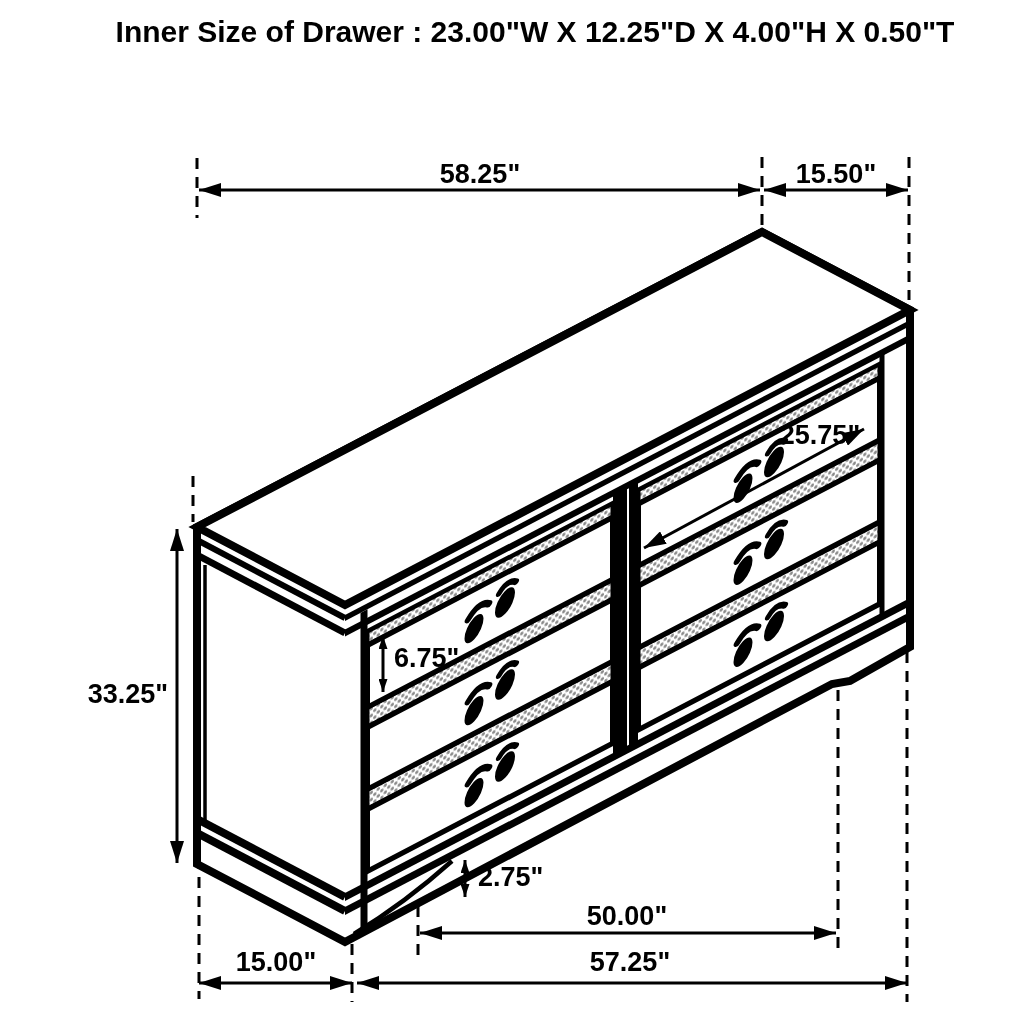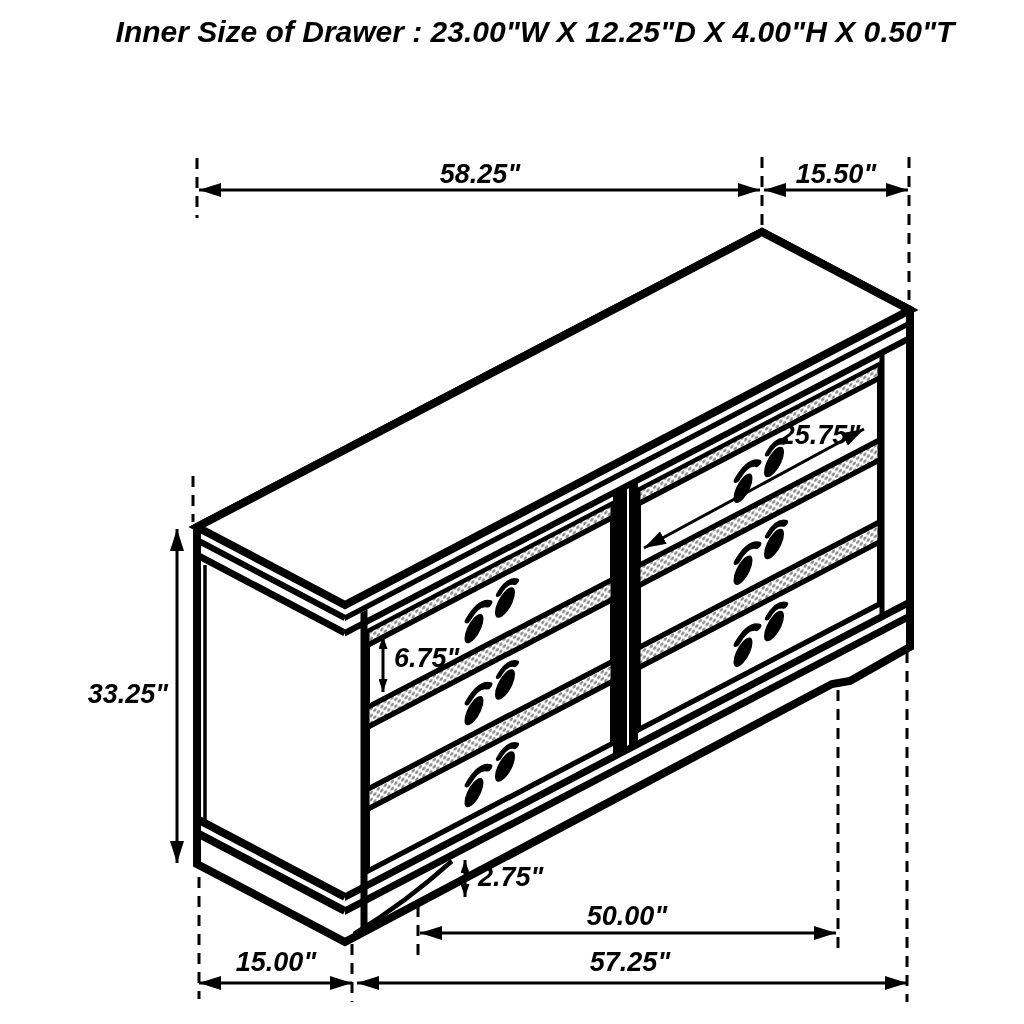--- a/index.html
+++ b/index.html
@@ -1,17 +1,17 @@
 <!DOCTYPE html>
 <html><head>
 <meta charset="utf-8">
 <style>
   html,body{margin:0;padding:0;background:#ffffff;}
   .stage{position:relative;width:1024px;height:1024px;background:#fff;overflow:hidden;
-         font-family:"Liberation Sans",sans-serif;font-style:italic;}
+         font-family:"Liberation Sans",sans-serif;}
   svg text{font-family:"Liberation Sans","DejaVu Sans",sans-serif;font-weight:bold;fill:#000;}
   .title-text{font-size:30px;}
   .dim-text{font-size:27px;}
 </style>
 </head>
 <body>
 <div class="stage">
 
 
 

